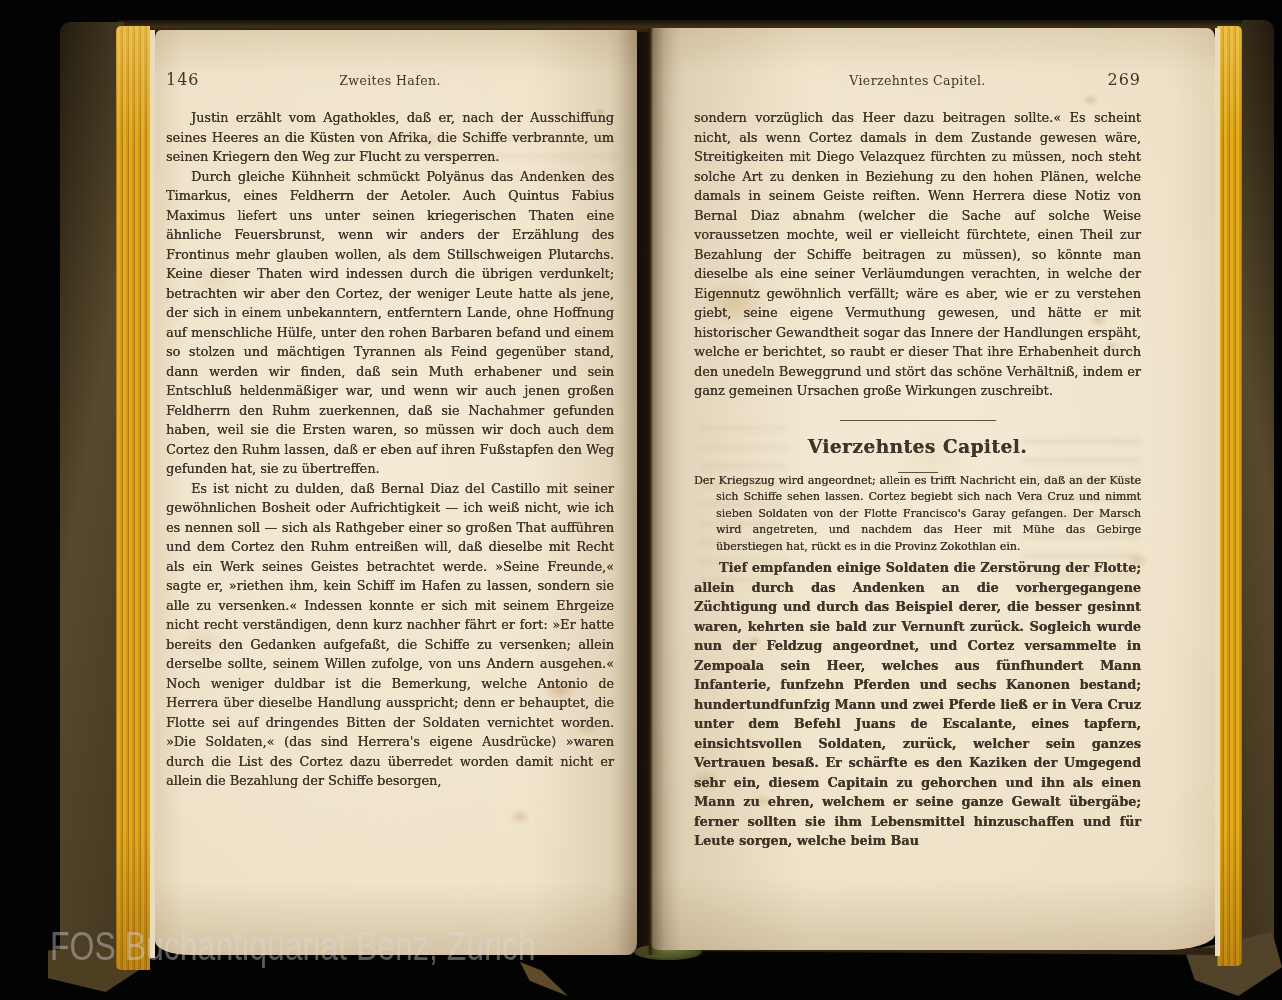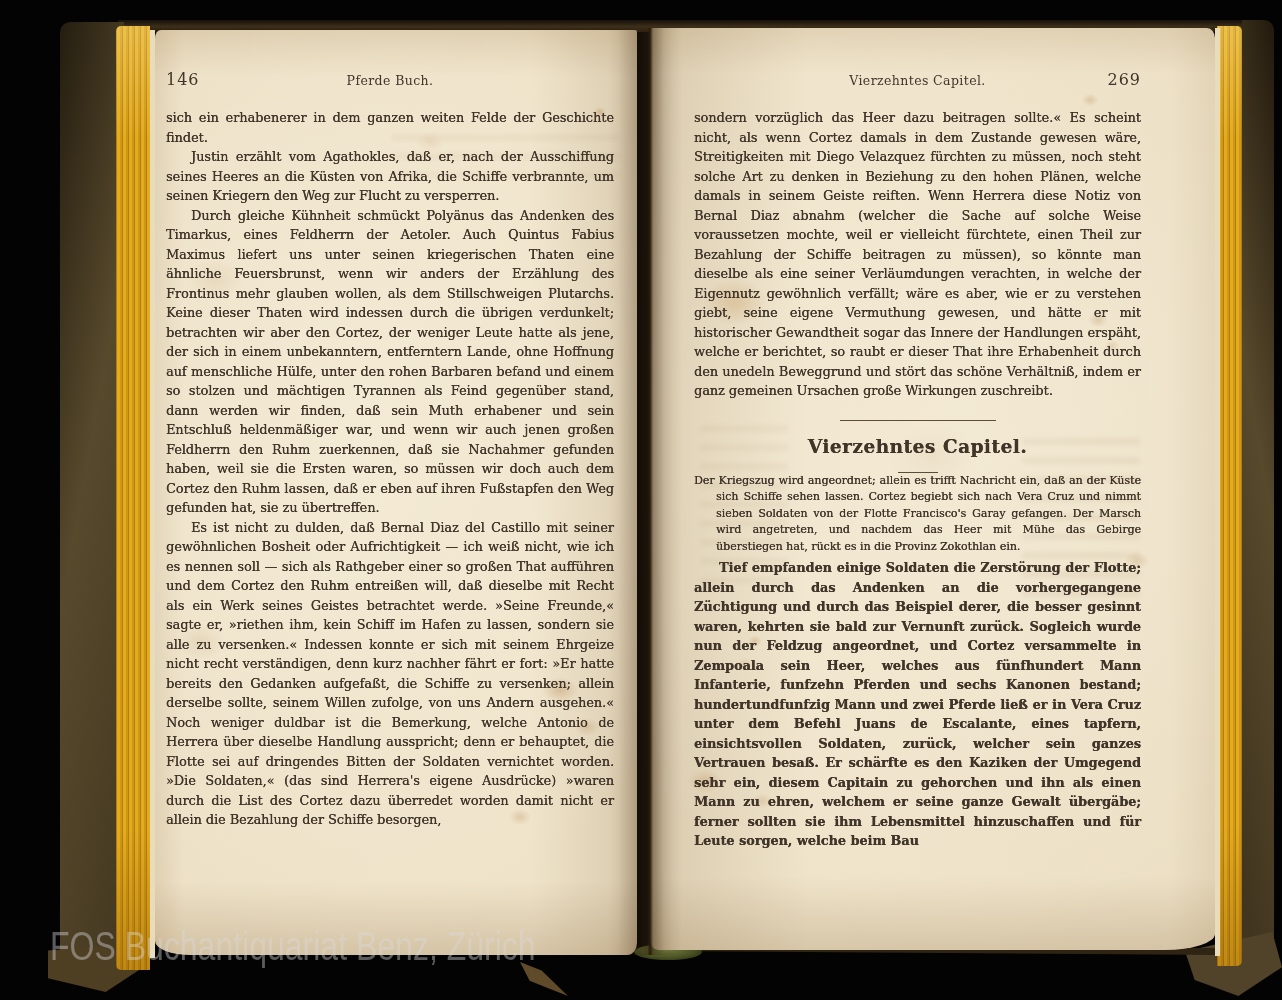--- a/index.html
+++ b/index.html
@@ -135,24 +135,23 @@
 
 <div class="abs fox fox-left"></div>
 <div class="abs fox fox-right"></div>
 <div class="abs ghost ghost-r1"></div>
 <div class="abs ghost ghost-r2"></div>
 <div class="abs ghost ghost-l1"></div>
 
 <div class="abs textcol text-left">
   <div class="head-row">
     <span class="pagenum pn-l">146</span>
-    <div class="runhead">Pferde Buch.</div>
+    <div class="runhead">Zweites Hafen.</div>
   </div>
   <div class="body">
-    <p>sich ein erhabenerer in dem ganzen weiten Felde der Geschichte findet.</p>
     <p class="ind">Justin erzählt vom Agathokles, daß er, nach der Ausschiffung seines Heeres an die Küsten von Afrika, die Schiffe verbrannte, um seinen Kriegern den Weg zur Flucht zu versperren.</p>
     <p class="ind">Durch gleiche Kühnheit schmückt Polyänus das Andenken des Timarkus, eines Feldherrn der Aetoler. Auch Quintus Fabius Maximus liefert uns unter seinen kriegerischen Thaten eine ähnliche Feuersbrunst, wenn wir anders der Erzählung des Frontinus mehr glauben wollen, als dem Stillschweigen Plutarchs. Keine dieser Thaten wird indessen durch die übrigen verdunkelt; betrachten wir aber den Cortez, der weniger Leute hatte als jene, der sich in einem unbekanntern, entferntern Lande, ohne Hoffnung auf menschliche Hülfe, unter den rohen Barbaren befand und einem so stolzen und mächtigen Tyrannen als Feind gegenüber stand, dann werden wir finden, daß sein Muth erhabener und sein Entschluß heldenmäßiger war, und wenn wir auch jenen großen Feldherrn den Ruhm zuerkennen, daß sie Nachahmer gefunden haben, weil sie die Ersten waren, so müssen wir doch auch dem Cortez den Ruhm lassen, daß er eben auf ihren Fußstapfen den Weg gefunden hat, sie zu übertreffen.</p>
     <p class="ind">Es ist nicht zu dulden, daß Bernal Diaz del Castillo mit seiner gewöhnlichen Bosheit oder Aufrichtigkeit — ich weiß nicht, wie ich es nennen soll — sich als Rathgeber einer so großen That aufführen und dem Cortez den Ruhm entreißen will, daß dieselbe mit Recht als ein Werk seines Geistes betrachtet werde. »Seine Freunde,« sagte er, »riethen ihm, kein Schiff im Hafen zu lassen, sondern sie alle zu versenken.« Indessen konnte er sich mit seinem Ehrgeize nicht recht verständigen, denn kurz nachher fährt er fort: »Er hatte bereits den Gedanken aufgefaßt, die Schiffe zu versenken; allein derselbe sollte, seinem Willen zufolge, von uns Andern ausgehen.« Noch weniger duldbar ist die Bemerkung, welche Antonio de Herrera über dieselbe Handlung ausspricht; denn er behauptet, die Flotte sei auf dringendes Bitten der Soldaten vernichtet worden. »Die Soldaten,« (das sind Herrera's eigene Ausdrücke) »waren durch die List des Cortez dazu überredet worden damit nicht er allein die Bezahlung der Schiffe besorgen,</p>
   </div>
 </div>
 
 <div class="abs textcol text-right">
   <div class="head-row">
     <span class="pagenum pn-r">269</span>
     <div class="runhead">Vierzehntes Capitel.</div>

